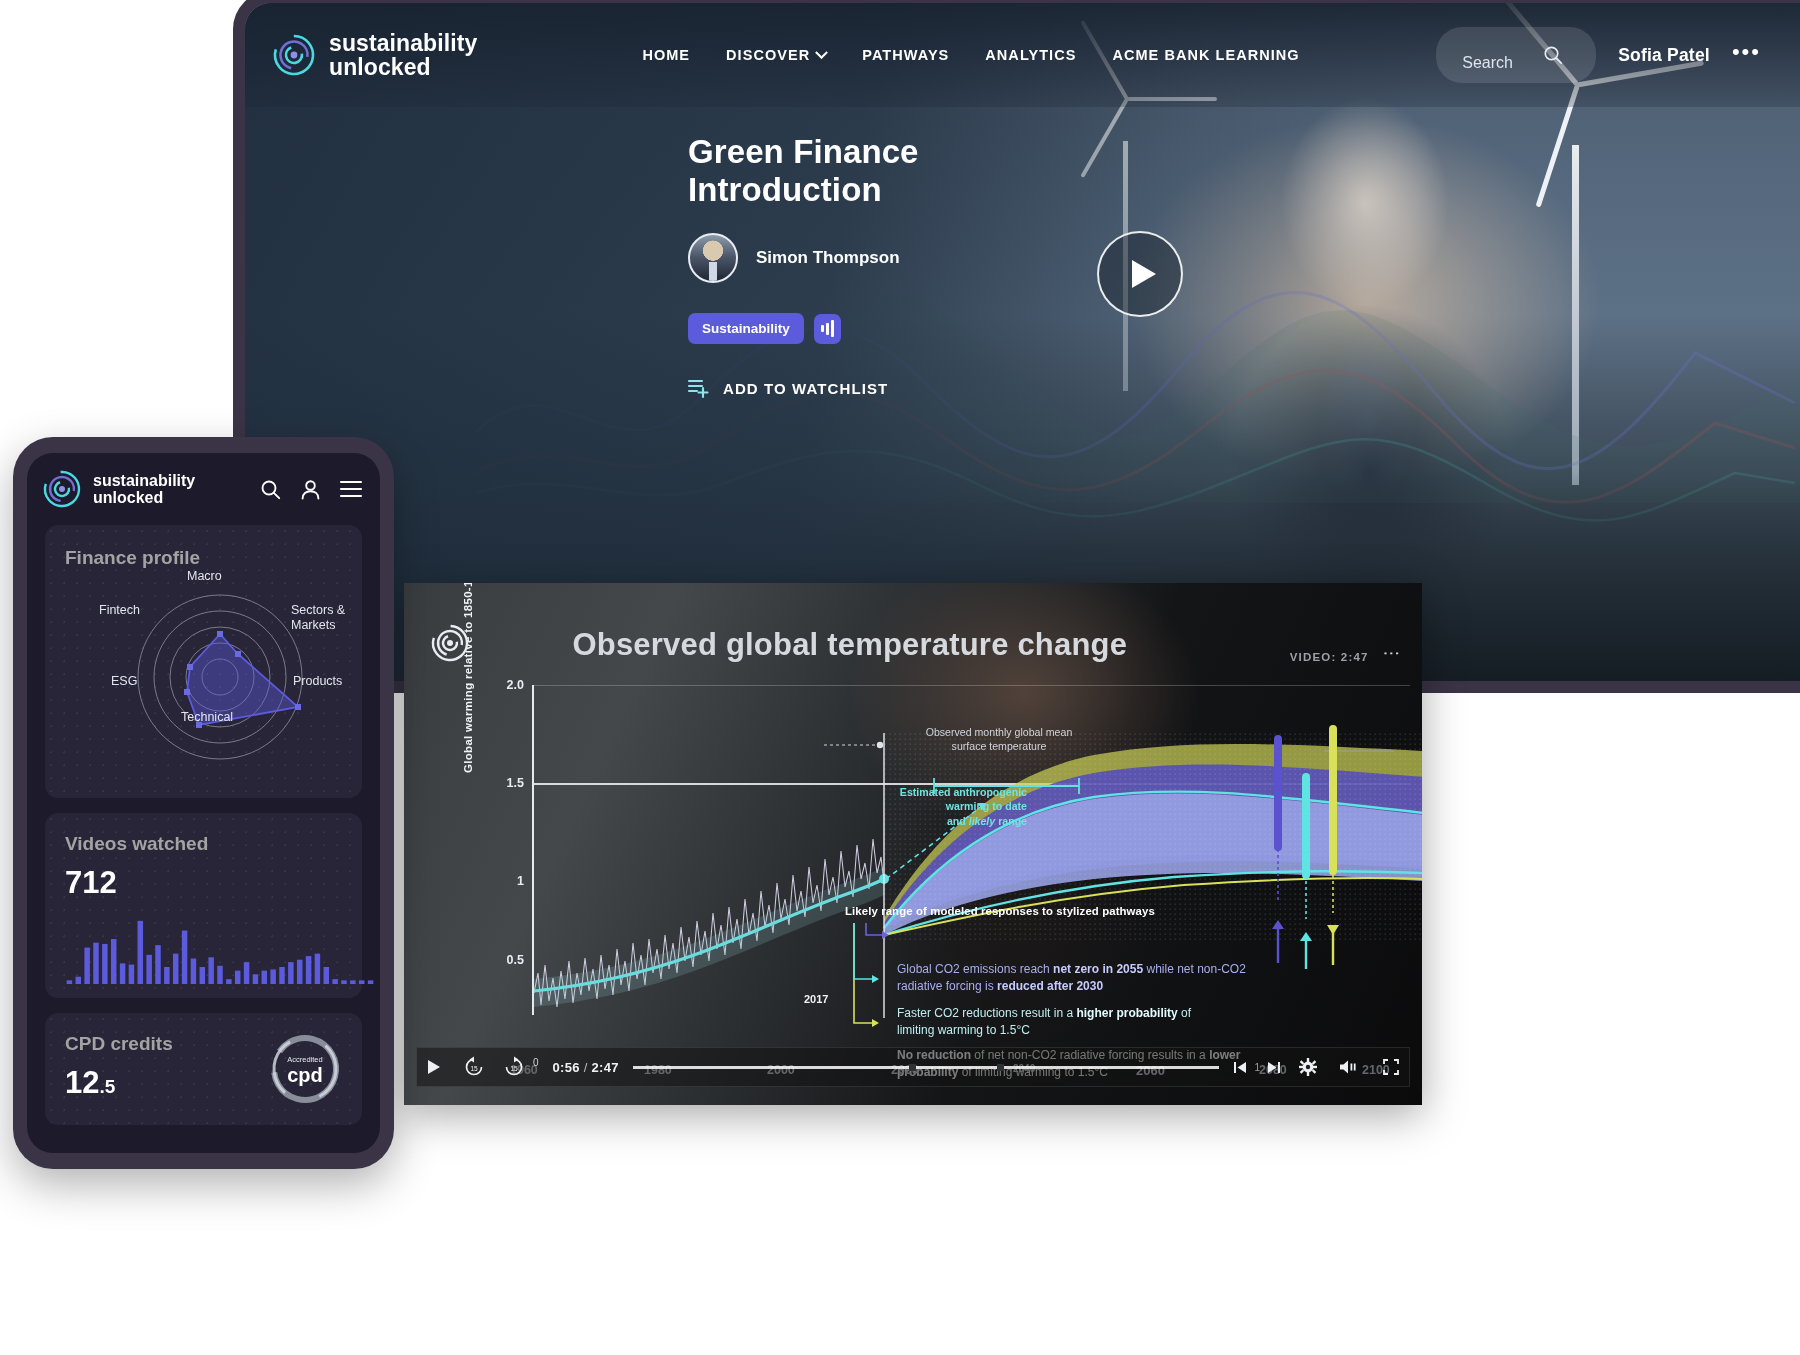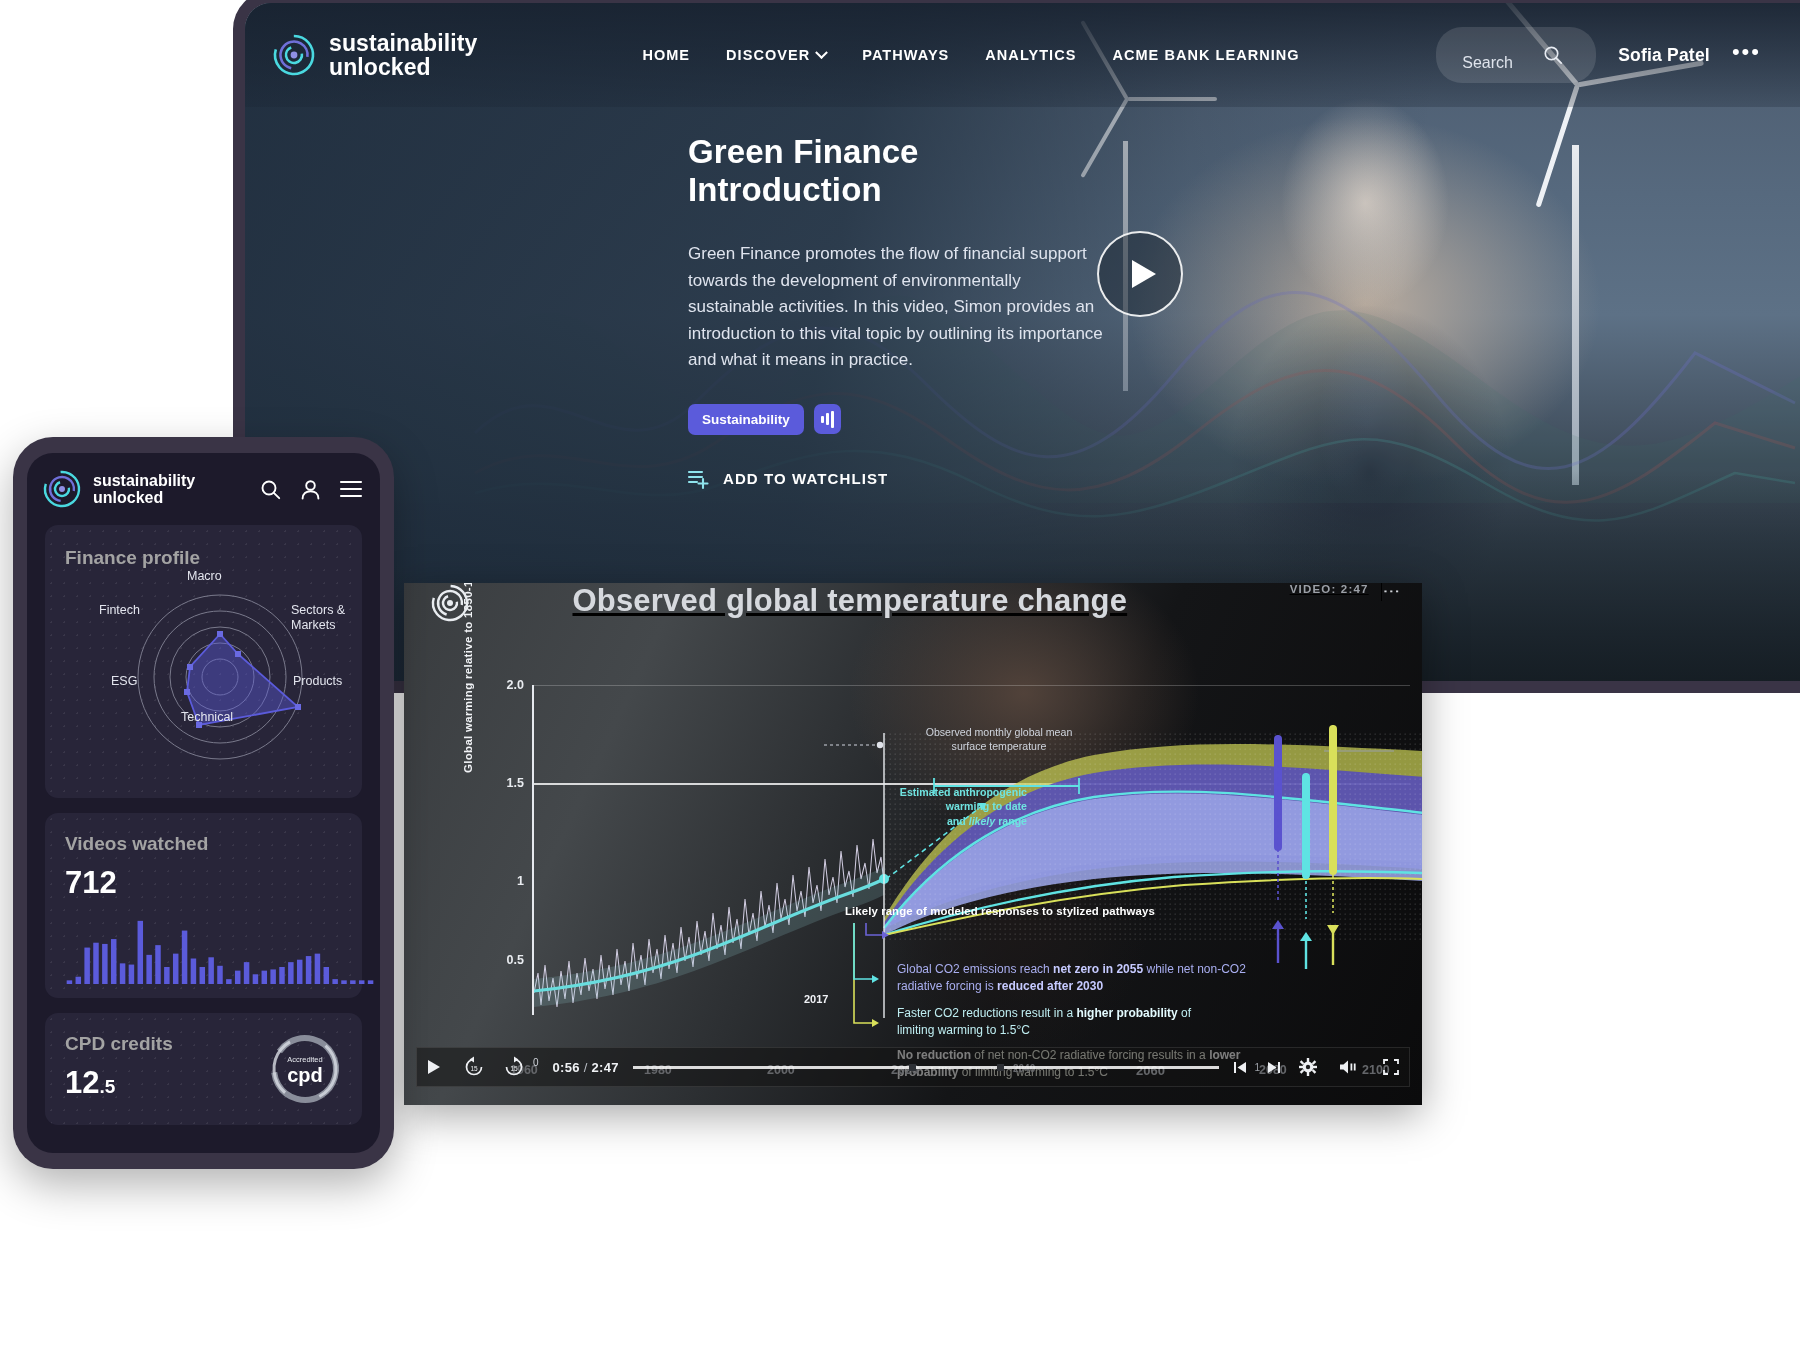--- a/index.html
+++ b/index.html
@@ -101,21 +101,21 @@
     background:#121212; overflow:hidden;
     box-shadow: 0 10px 40px rgba(0,0,0,.35);
   }
   .player-bg {
     position:absolute; inset:0;
     background:
       radial-gradient(ellipse 250px 200px at 620px 110px, rgba(90,72,62,.85), rgba(0,0,0,0) 70%),
       radial-gradient(ellipse 190px 210px at 610px 330px, rgba(28,24,24,.95), rgba(0,0,0,0) 72%),
       linear-gradient(115deg,#3a3d40 0%,#44484b 22%,#2c2f32 42%,#141517 62%,#0b0b0c 100%);
   }
-  .player-head { position:absolute; left:0; right:0; top:0; height:92px; display:flex; align-items:flex-start; padding:0 26px; z-index:4;text-decoration:underline; }
+  .player-head { position:absolute; left:0; right:0; top:0; height:92px; display:flex; align-items:flex-end; padding:12px 26px; z-index:4; }
   .player-logo { width:40px; height:40px; position:relative; flex:0 0 auto; }
   .player-title { flex:1; text-align:center; color:#d6d9de; font-size:31px; font-weight:700; letter-spacing:.2px; padding-right:60px; }
   .vid-meta { color:#9da1a8; font-size:11.5px; font-weight:700; letter-spacing:1.2px; margin-right:18px; }
   .kebab { color:#cfd2d7; font-size:17px; line-height:.55; writing-mode:vertical-rl; letter-spacing:1px; }
 
   .chart-area { position:absolute; left:0; top:80px; width:1018px; height:380px; z-index:3; }
   .ylabel {
     position:absolute; left:58px; top:110px; color:#f1f3f6; font-size:11.5px; font-weight:700;
     letter-spacing:.3px; transform:rotate(-90deg); transform-origin:0 0; white-space:nowrap; width:240px;
   }
@@ -244,21 +244,24 @@
             <line x1="13" y1="13" x2="18.2" y2="18.2" stroke="#e7ebf2" stroke-width="1.7" stroke-linecap="round"></line>
           </svg>
         </div>
         <div class="user">Sofia Patel</div>
         <div class="dots">•••</div>
       </div>
     </div>
 
     <div class="hero-body">
       <div class="hero-title">Green Finance Introduction</div>
-      <div class="hero-desc">Green Finance promotes the flow of financial support towards the development of environmentally sustainable activities. In this video, Simon provides an introduction to this vital topic by outlining its importance and what it means in practice.</div>
+      <div class="presenter">
+        <div class="avatar"></div>
+        <div class="presenter-name">Simon Thompson</div>
+      </div>
       <div class="tagrow">
         <div class="tag">Sustainability</div>
         <div class="tagicon">
           <i style="height:7px"></i>
             <i style="height:12px"></i>
             <i style="height:17px"></i>
         </div>
       </div>
       <div class="watchlist">
         <svg width="22" height="20" viewBox="0 0 22 20">

